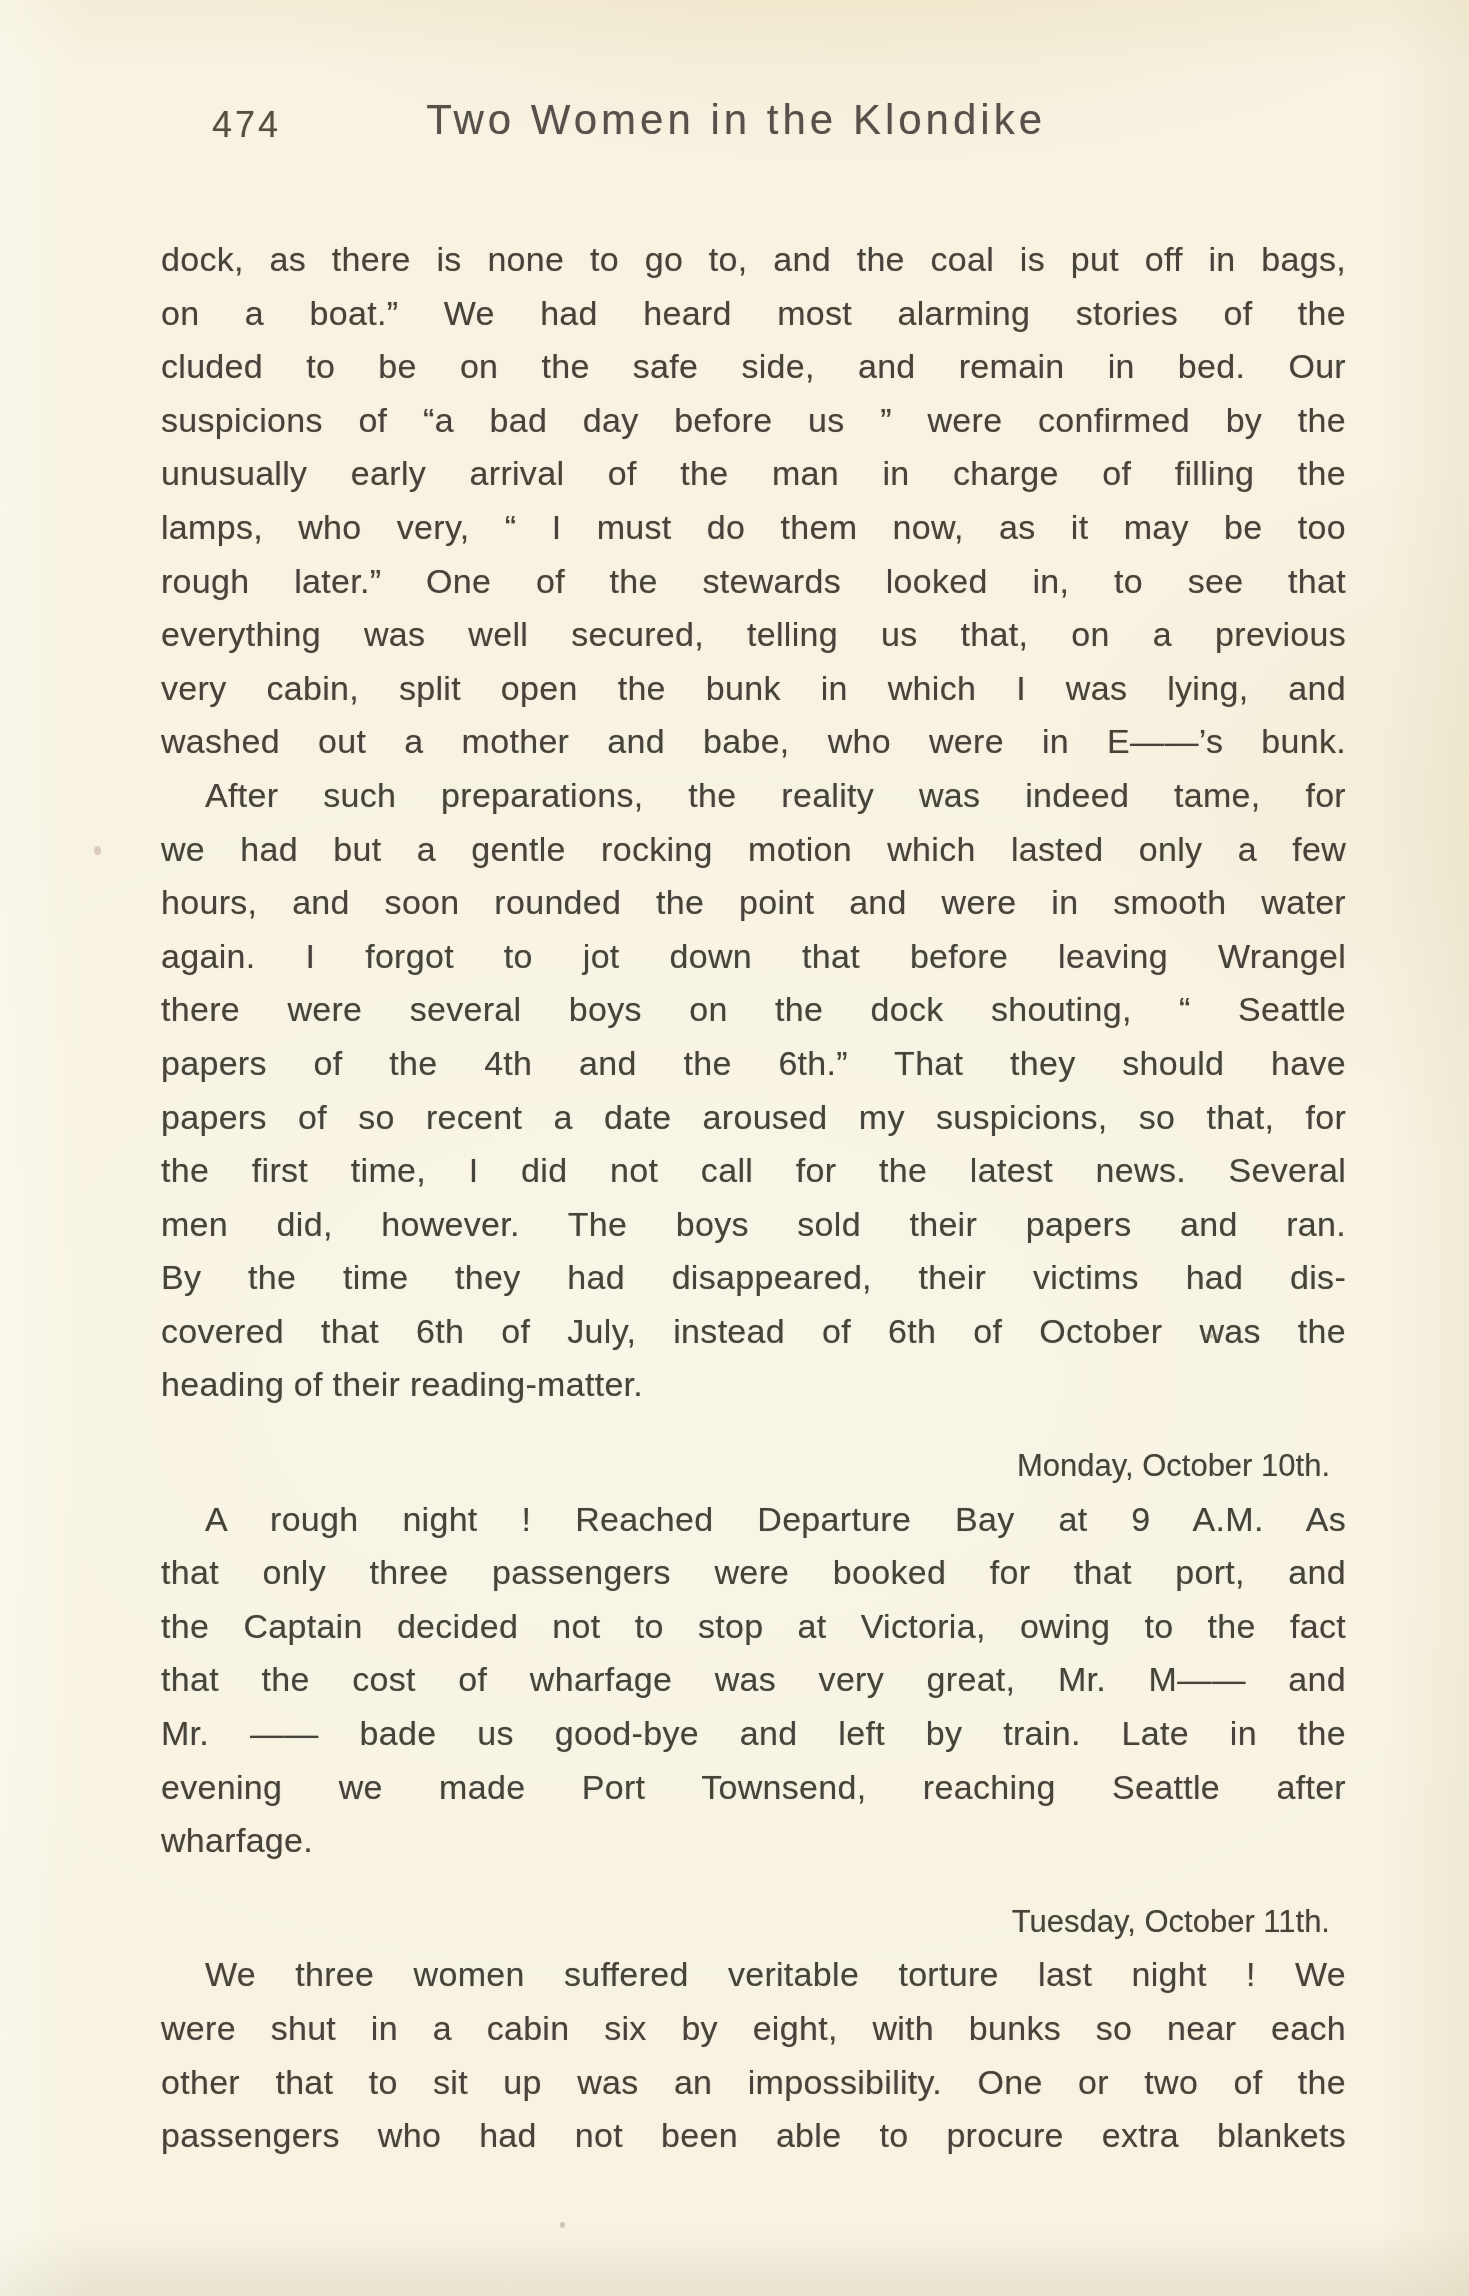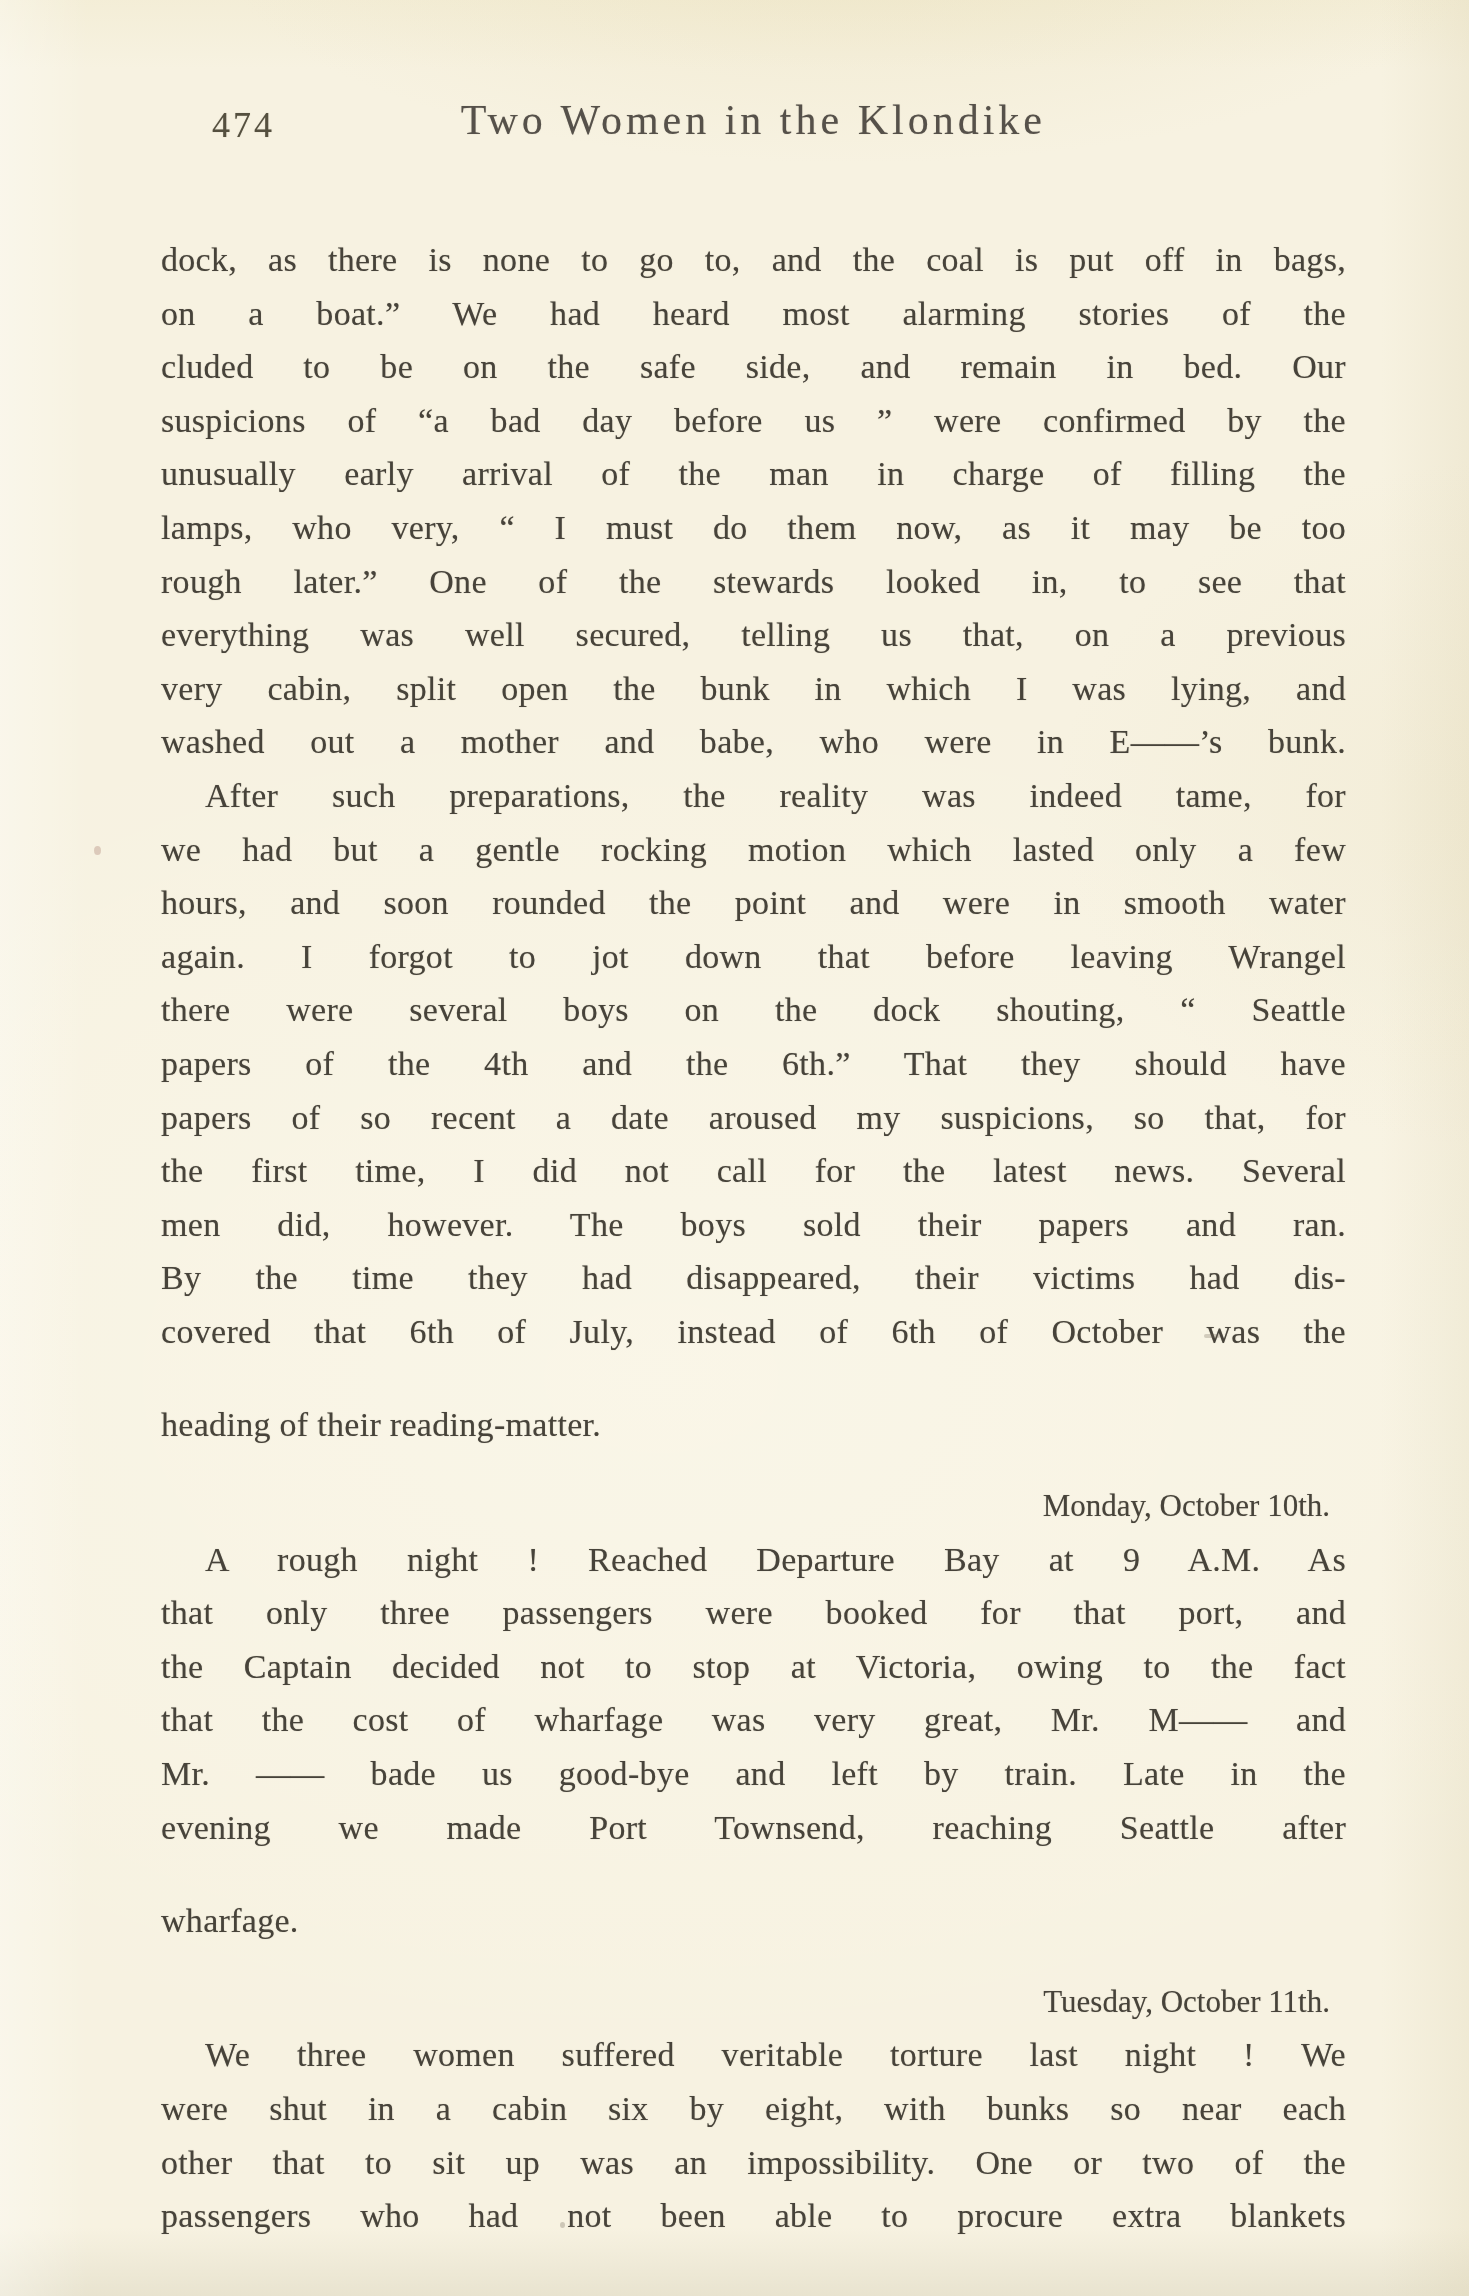--- a/index.html
+++ b/index.html
@@ -12,21 +12,21 @@
     width: 1469px;
     height: 2296px;
     overflow: hidden;
     background:
       radial-gradient(ellipse 900px 300px at 58% -2%, rgba(228,216,172,0.30), rgba(228,216,172,0) 70%),
       radial-gradient(ellipse 700px 500px at 105% 35%, rgba(222,210,168,0.18), rgba(222,210,168,0) 70%),
       radial-gradient(ellipse 1400px 900px at 45% 60%, rgba(255,253,244,0.35), rgba(255,253,244,0) 80%),
       linear-gradient(90deg, rgba(255,255,252,0.35) 0%, rgba(255,255,252,0) 6%, rgba(255,255,252,0) 94%, rgba(214,204,166,0.22) 100%),
       linear-gradient(180deg, rgba(240,233,205,0.5) 0%, rgba(240,233,205,0) 3%, rgba(240,233,205,0) 97%, rgba(205,200,175,0.35) 100%),
       #f7f2e1;
-    font-family: Liberation Serif, serif;
+    font-family: Liberation Sans, sans-serif;
     color: #4a463d;
   }
 
   .running-header {
     position: absolute;
     top: 96px;
     left: 160px;
     width: 1185px;
     height: 56px;
   }
@@ -64,21 +64,20 @@
     text-align: justify;
     text-align-last: justify;
     letter-spacing: 0.3px;
     color: #47433a;
     text-shadow: 0 0 1px rgba(74,68,56,0.38);
     white-space: normal;
   }
   .line.end {
     text-align: right;
     text-align-last: left;
-    margin-top: 40px;
   }
   .line.indent {
     text-indent: 44px;
   }
   .date-heading {
     margin-top: 27px;
     font-size: 31px;
     line-height: 53.6px;
     text-align: right;
     padding-right: 16px;

